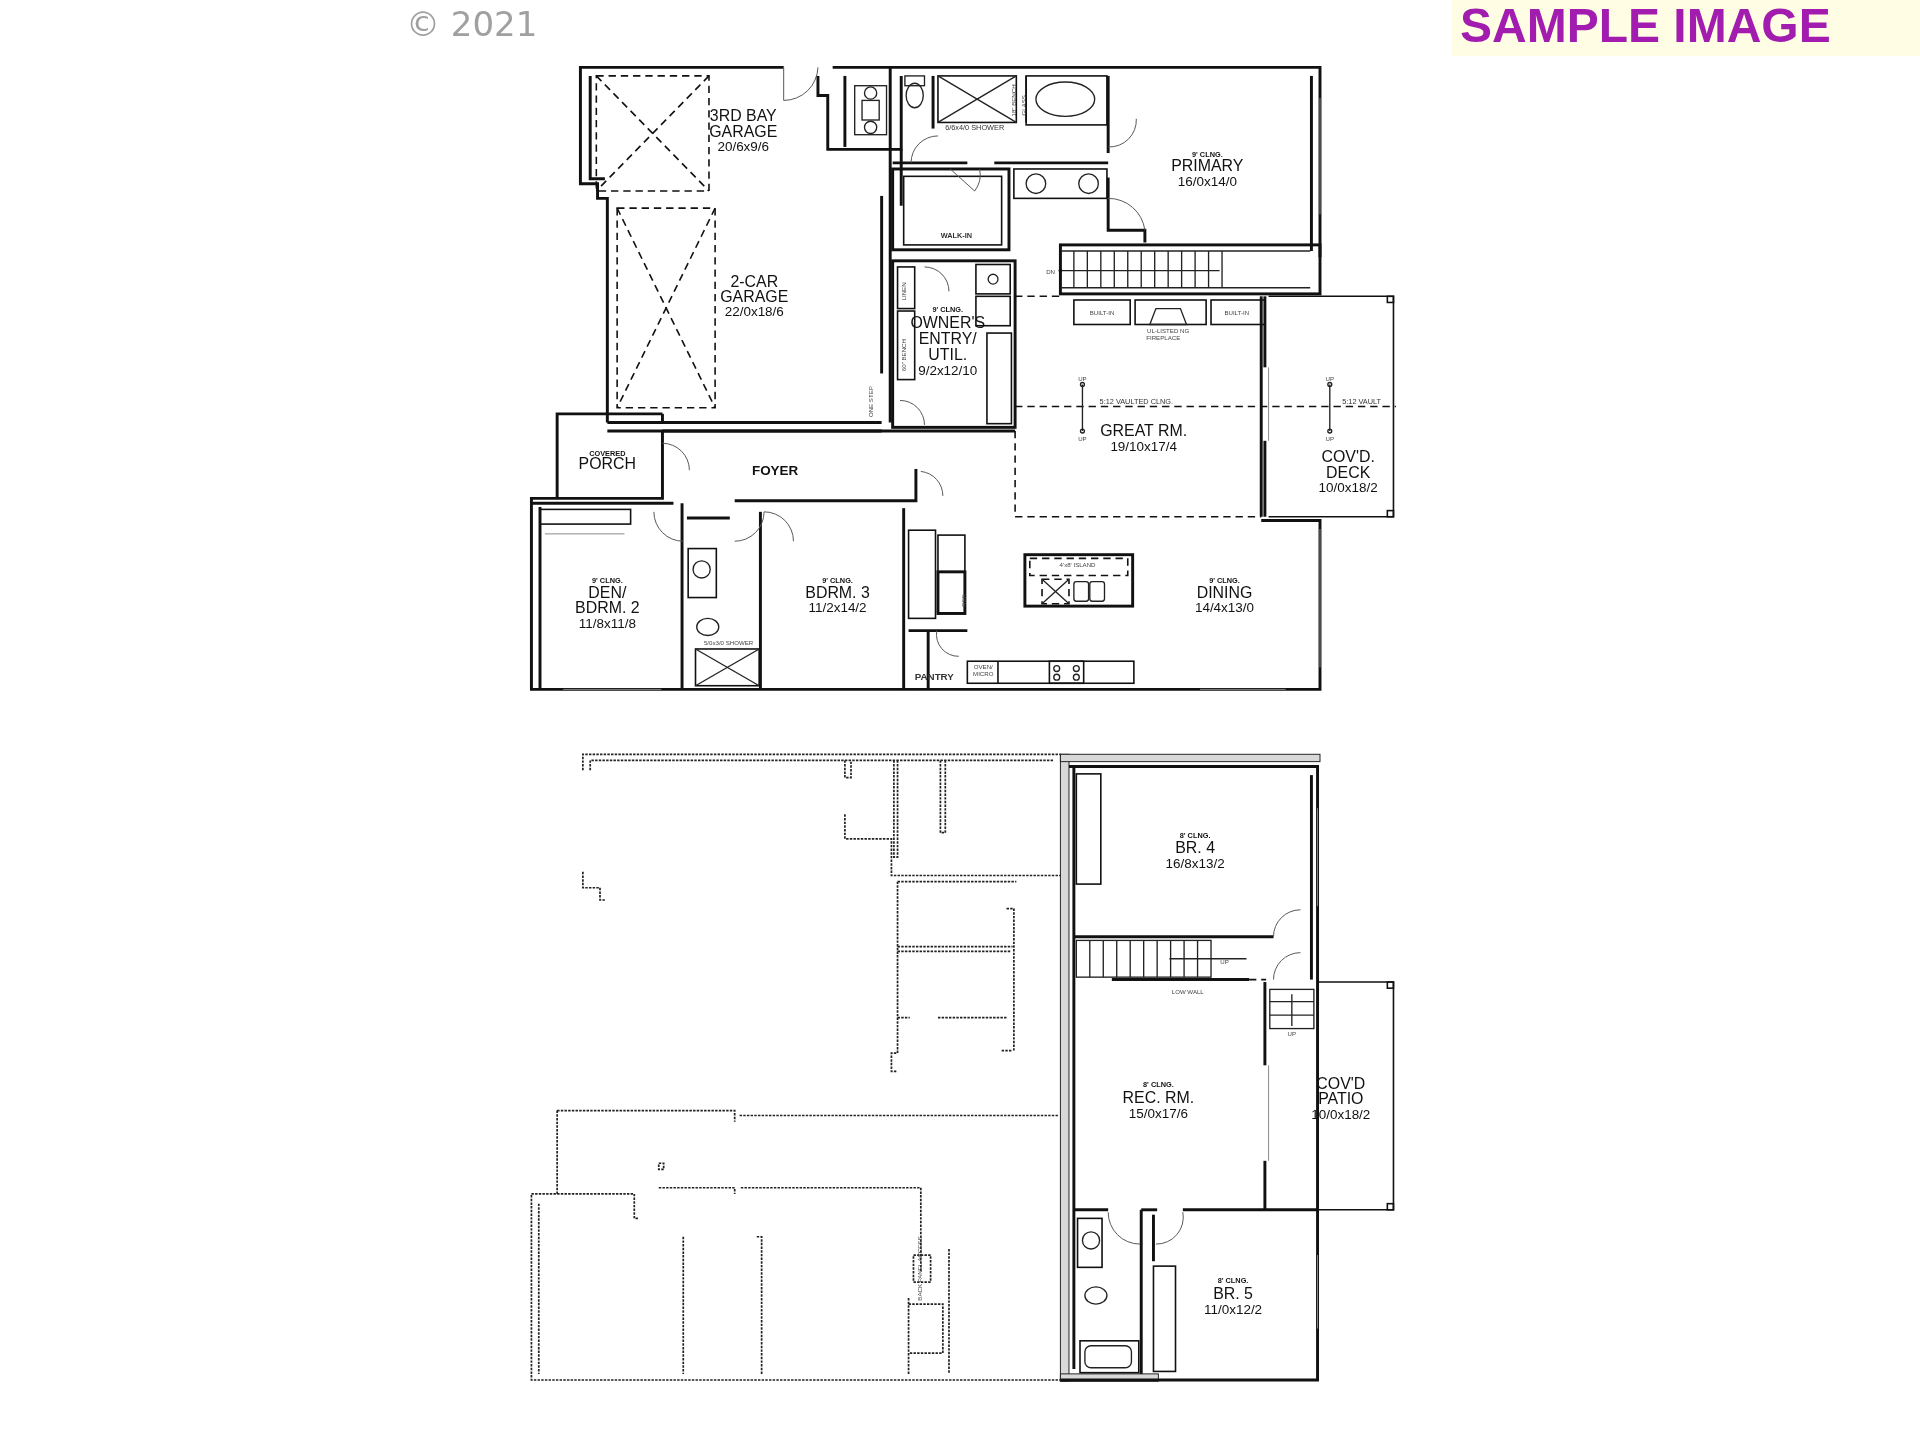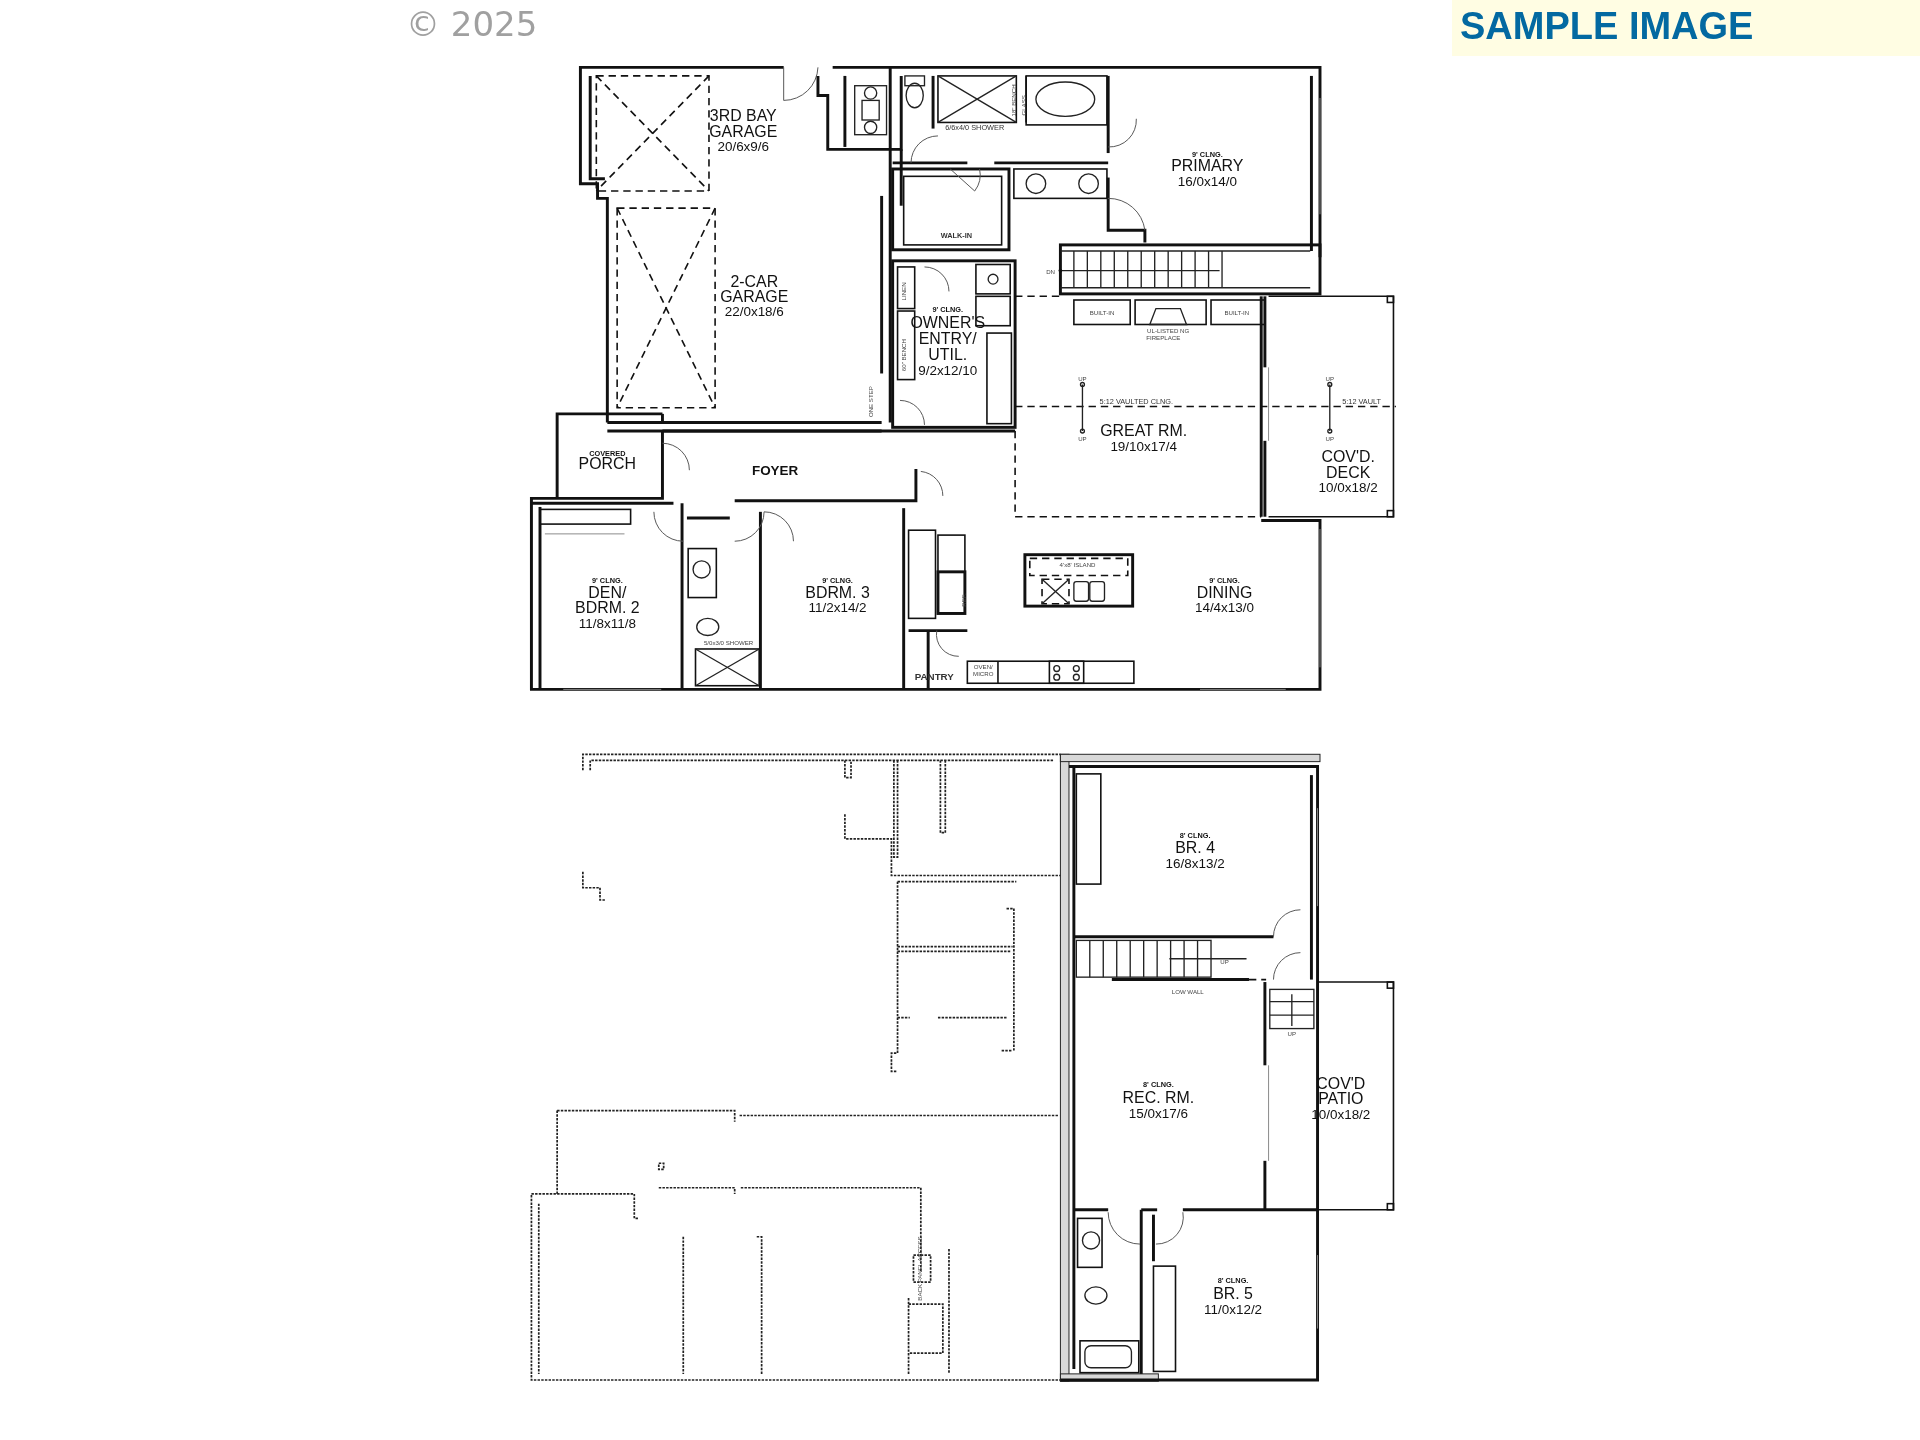--- a/index.html
+++ b/index.html
@@ -19,21 +19,21 @@
     .clng { font-size: 6px; font-weight: 700; }
     .small { font-size: 6px; fill: #333; }
     .tiny { font-size: 5px; fill: #444; }
     #banner {
       position: absolute; left: 1452px; top: 0; width: 468px; height: 56px;
       background: #fffde3;
     }
     #banner-text {
       position: absolute; left: 1460px; top: 2px;
       font-family: "Liberation Sans", sans-serif; font-weight: 700;
-      font-size: 38px; color: #0369a1; letter-spacing: 0px; line-height: 48px; text-align: center;
+      font-size: 48px; color: #a21caf; letter-spacing: 0px; line-height: 48px; text-align: center;
     }
     #copyright {
       position: absolute; left: 406px; top: 4px;
       font-family: "DejaVu Sans", sans-serif; font-size: 34px; color: #a0a0a0;
       line-height: 40px;
     }
   </style>
 </head>
 <body>
 
@@ -424,15 +424,15 @@
       <text class="lbl dim" x="1095" y="914">10/0x18/2</text>
     </g>
     <g>
       <text class="lbl clng" x="1007" y="1048">8' CLNG.</text>
       <text class="lbl room" x="1007" y="1061">BR. 5</text>
       <text class="lbl dim" x="1007" y="1073">11/0x12/2</text>
     </g>
   </g>
 </svg>
 
-<div id="copyright">© 2025</div>
+<div id="copyright">© 2021</div>
 <div id="banner"></div>
 <div id="banner-text">SAMPLE IMAGE</div>
 
 </body></html>

